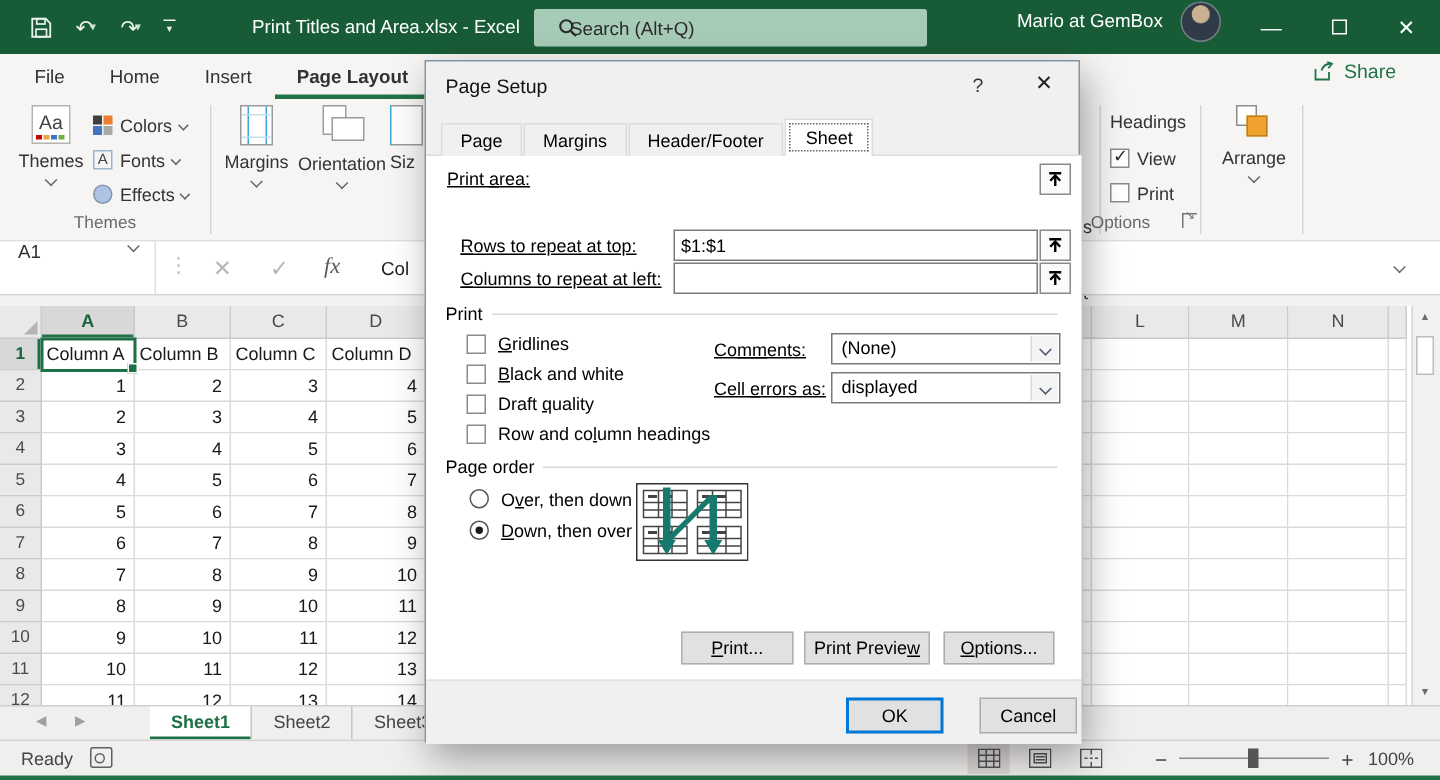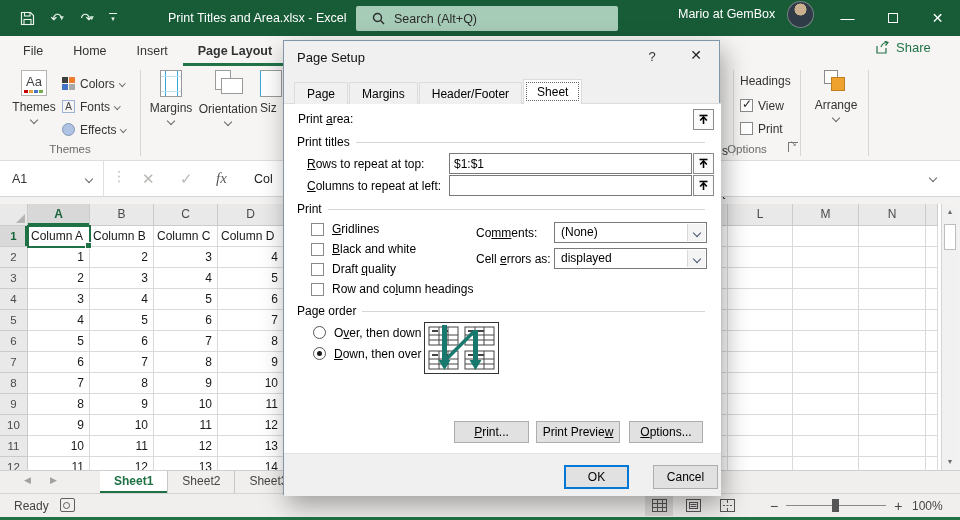--- a/index.html
+++ b/index.html
@@ -46,21 +46,21 @@
   .cbx { width:13px; height:13px; border:1px solid #8a8a8a; background:#fff; display:inline-block; position:relative; flex:none; }
   .cbx.checked::after { content:"✓"; position:absolute; left:1px; top:-3px; font-size:12px; color:#2b2b2b; }
   #ribbon-collapse { position:absolute; left:926px; top:146px; }
   .launcher { width:10px; height:10px; border-left:1px solid #777; border-top:1px solid #777; position:relative; display:inline-block; }
   .launcher::after { content:"↘"; position:absolute; left:1px; top:-4px; font-size:8px; color:#777; }
   #frag-col { position:absolute; left:722px; top:70px; width:9px; height:86px; overflow:hidden; font-size:12px; color:#333; }
   #frag-col span { position:absolute; left:0; }
 
   
   #formula-row { position:absolute; left:0; top:161px; width:960px; height:36px; background:#fff; border-bottom:1px solid #d6d6d6; }
-  #namebox { position:absolute; left:0; top:0; width:104px; height:35px; border-right:1px solid #e0e0e0; font-size:12.5px; color:#333; display:flex; align-items:center; padding-left:12px; }
+  #namebox { position:absolute; left:0; top:0; width:104px; height:35px; border-right:1px solid #e0e0e0; font-size:12.5px; color:#333; display:flex; padding-left:12px; }
   #namebox .chev { position:absolute; left:86px; }
   #fbar-dots { position:absolute; left:112px; top:7px; color:#c0beba; font-size:14px; letter-spacing:0; }
   .fbtn { position:absolute; top:0; height:35px; display:flex; align-items:center; font-size:15px; color:#b8b6b2; }
   #fx-btn { color:#5a5856; font-style:italic; font-family:"Liberation Serif", serif; font-size:15px; }
   #fbar-value { position:absolute; left:254px; top:0; height:35px; display:flex; align-items:center; font-size:12.5px; color:#222; }
   #fbar-expand { position:absolute; left:930px; top:14px; }
 
   
   .hdrcell { height:22px; background:#e9e9e9; border-right:1px solid #cbcbcb; border-bottom:1px solid #cbcbcb; font-size:12px; color:#4a4a4a; text-align:center; line-height:21px; flex:none; }
   .hdrcell.sel { background:#d8d8d8; color:#17643a; font-weight:600; box-shadow:inset 0 -2px 0 #1e7145; }
@@ -105,21 +105,21 @@
 
   
   #dialog { position:absolute; left:283px; top:40px; width:437px; height:455px; background:#f0f0f0; border:1px solid #8196a8; box-shadow:4px 10px 24px rgba(0,0,0,.35); z-index:50; font-size:12px; color:#000; }
   #dlg-title { position:absolute; left:13px; top:9px; font-size:13px; color:#111; }
   #dlg-help { position:absolute; left:358px; top:8px; width:20px; text-align:center; font-size:13px; color:#333; }
   #dlg-close { position:absolute; left:398px; top:6px; width:28px; height:20px; text-align:center; font-size:14px; color:#222; }
   #dlg-tabs { position:absolute; left:0; top:37px; width:437px; height:26px; padding-left:10px; border-bottom:1px solid #dcdcdc; display:flex; align-items:flex-end; }
   .dtab { border:1px solid #dcdcdc; border-bottom:none; background:#f0f0f0; padding:4px 12px 3px; margin-right:1px; position:relative; top:1px; }
   .dtab.active { background:#fff; padding:5px 13px 5px; top:1px; z-index:2; outline:1px dotted #666; outline-offset:-4px; }
   #dlg-panel { position:absolute; left:0; top:63px; width:437px; height:349px; background:#fff; }
-  .dlbl { position:absolute; white-space:nowrap; }
+  .dlbl { position:absolute; white-space:nowrap;text-decoration:underline; }
   .dtext { position:absolute; height:21px; border:1px solid #7a7a7a; background:#fff; font-family:"Liberation Sans",sans-serif; font-size:12px; padding:0 4px; color:#000; }
   .collapse-btn { position:absolute; width:21px; height:21px; background:#fbfbfb; border:1px solid #8a8a8a; display:flex; align-items:center; justify-content:center; }
   .gcap { position:absolute; left:13px; right:14px; display:flex; align-items:center; gap:6px; }
   .gcap::after { content:""; flex:1; height:1px; background:#d6d6d6; }
   .checkrow { display:flex; align-items:center; gap:8px; height:20px; }
   .radiorow { display:flex; align-items:center; gap:8px; height:21px; }
   .radio { width:13px; height:13px; border:1px solid #555; border-radius:50%; background:#fff; position:relative; flex:none; }
   .radio.sel::after { content:""; position:absolute; left:3px; top:3px; width:5px; height:5px; border-radius:50%; background:#1a1a1a; }
   .combo { position:absolute; width:153px; height:21px; border:1px solid #7a7a7a; background:#fff; padding:2px 22px 0 6px; }
   .combo .drop { position:absolute; right:1px; top:1px; bottom:1px; width:18px; background:#f4f4f4; border-left:1px solid #d9d9d9; display:flex; align-items:center; justify-content:center; }
@@ -147,21 +147,21 @@
         <i></i>
         <b>▾</b>
       </span>
   </div>
   <span id="title-text">Print Titles and Area.xlsx - Excel</span>
   <div id="searchbox">
     <svg width="13" height="13" viewBox="0 0 13 13" style="position:absolute;left:16px;">
         <circle cx="5.5" cy="5.5" r="4" stroke="#2b2b2b" stroke-width="1.4" fill="none"></circle>
         <line x1="8.6" y1="8.6" x2="12" y2="12" stroke="#2b2b2b" stroke-width="1.4"></line>
       </svg>
-    <span style="margin-left:14px;text-align:right;">Search (Alt+Q)</span>
+    <span style="text-align:right;">Search (Alt+Q)</span>
   </div>
   <div id="account">
     <span id="account-name">Mario at GemBox</span>
     <span id="avatar"></span>
   </div>
   <div id="winbtns">
     <span class="winbtn">—</span>
     <span class="winbtn">
         <i class="maxbox"></i>
       </span>
@@ -545,23 +545,20 @@
 
   <span class="dlbl" style="left:14px;top:71px;">Print <u>a</u>rea:</span>
   <span class="collapse-btn" style="left:409px;top:68px;">
     <svg width="11" height="11" viewBox="0 0 11 11">
         <line x1="1.5" y1="1.5" x2="9.5" y2="1.5" stroke="#000" stroke-width="1.6"></line>
         <line x1="5.5" y1="10" x2="5.5" y2="3.5" stroke="#000" stroke-width="1.6"></line>
         <path d="M2.2 6.5 L5.5 3 L8.8 6.5" fill="none" stroke="#000" stroke-width="1.6"></path>
       </svg>
   </span>
 
-  <div class="gcap" style="top:94px;">
-      <span>Print titles</span>
-    </div>
   <span class="dlbl" style="left:23px;top:116px;"><u>R</u>ows to repeat at top:</span>
   <input class="dtext" style="left: 165px; top: 112px; width: 243px;" value="$1:$1">
   <span class="collapse-btn" style="left:409px;top:112px;">
     <svg width="11" height="11" viewBox="0 0 11 11">
         <line x1="1.5" y1="1.5" x2="9.5" y2="1.5" stroke="#000" stroke-width="1.6"></line>
         <line x1="5.5" y1="10" x2="5.5" y2="3.5" stroke="#000" stroke-width="1.6"></line>
         <path d="M2.2 6.5 L5.5 3 L8.8 6.5" fill="none" stroke="#000" stroke-width="1.6"></path>
       </svg>
   </span>
   <span class="dlbl" style="left:23px;top:138px;"><u>C</u>olumns to repeat at left:</span>

